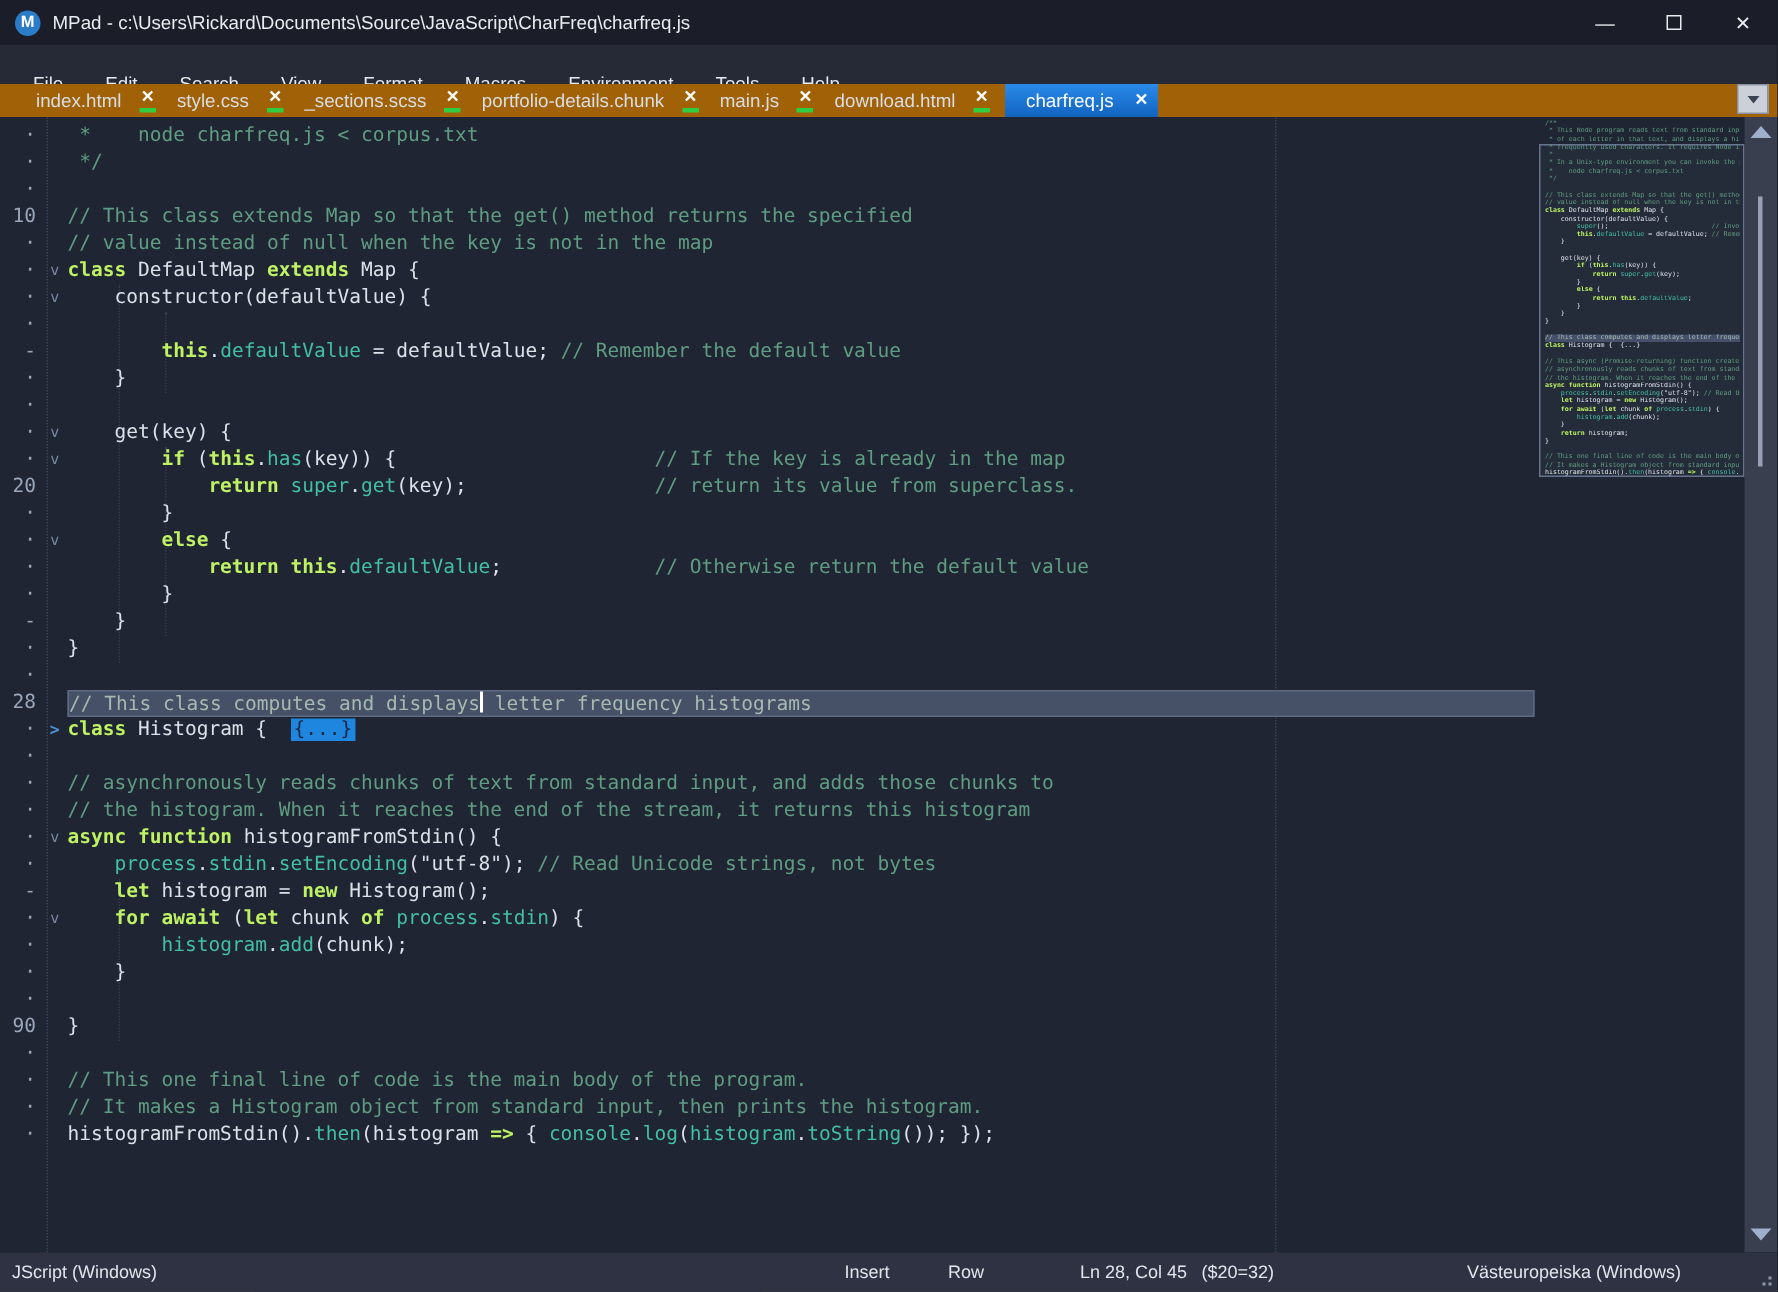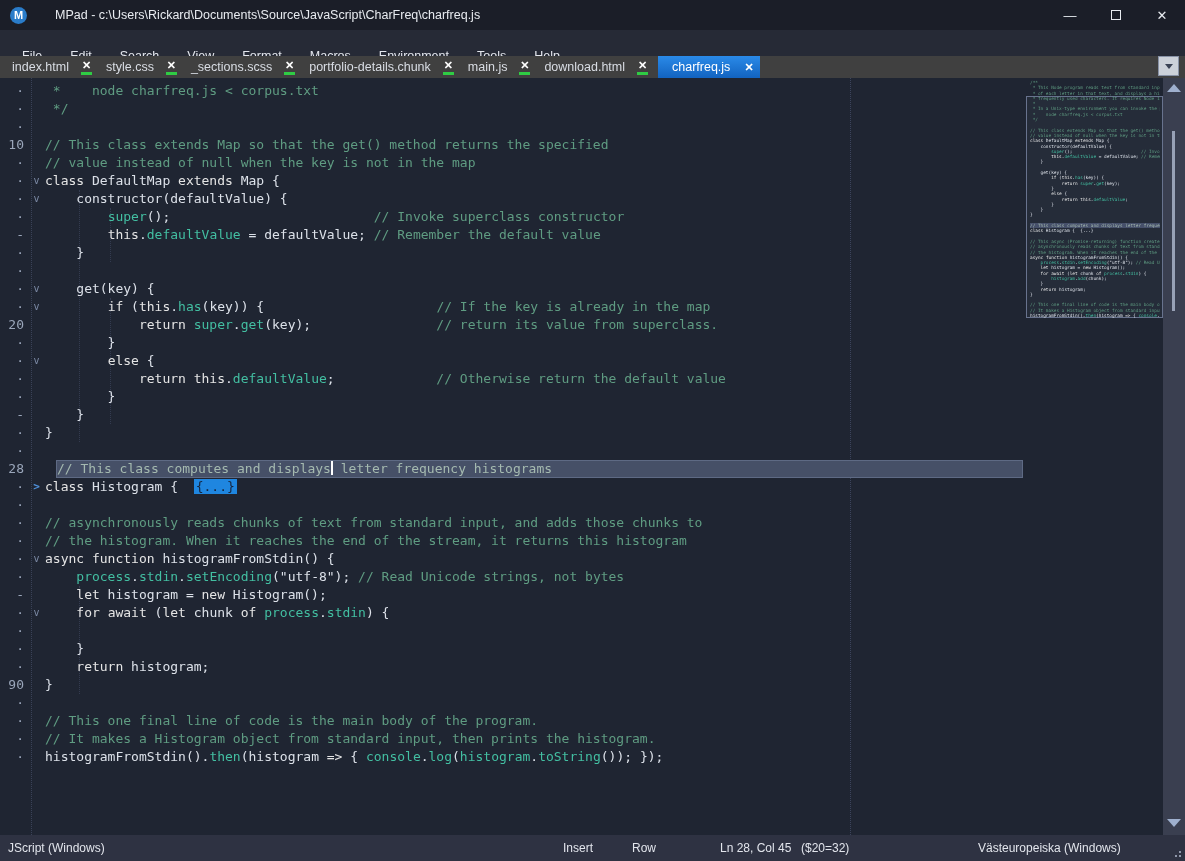--- a/index.html
+++ b/index.html
@@ -3,54 +3,54 @@
 <meta charset="utf-8">
 <style>
   * { margin:0; padding:0; box-sizing:border-box; }
   html,body { width:1185px; height:861px; background:#14161d; overflow:hidden; }
   body { font-family:"Liberation Sans", sans-serif; color:#dce1e9; }
   .window { position:relative; width:1185px; height:861px; background:#1f2532; border-bottom:1px solid #8a8f9a; }
 
   
   .titlebar { position:absolute; left:0; top:0; width:1185px; height:30px; background:#1b1e28; display:flex; align-items:center; }
   .app-icon { width:17px; height:17px; border-radius:50%; background:#2a7cc9; color:#fff; font-size:11px; font-weight:bold; display:flex; align-items:center; justify-content:center; margin:0 8px 0 10px; }
-  .title-text { font-size:12.5px; color:#e8ebf0;margin-left:20px; }
+  .title-text { font-size:12.5px; color:#e8ebf0; }
   .win-controls { margin-left:auto; display:flex; height:30px; }
   .win-btn { width:46px; height:30px; display:flex; align-items:center; justify-content:center; color:#e8ebf0; font-size:13px; }
   .win-btn .maxbox { width:10px; height:10px; border:1px solid #e8ebf0; display:block; }
 
   
   .menubar { position:absolute; left:0; top:30px; width:1185px; height:26px; background:#262a36; display:flex; align-items:center; padding-left:8px; }
   .menu-item { padding:14px 14px; font-size:12.5px; color:#e4e7ee; height:26px; line-height:26px; }
   .menu-item u { text-underline-offset:2px; }
 
   
-  .tabbar { position:absolute; left:0; top:56px; width:1185px; height:22px; background:#404040; display:flex; align-items:center; padding-left:8px; }
+  .tabbar { position:absolute; left:0; top:56px; width:1185px; height:22px; background:#a16207; display:flex; align-items:center; padding-left:20px; }
   .tab { display:flex; align-items:center; height:22px; font-size:12.5px; color:#d9dde4; }
   .tab .tab-label { padding:0 4px; }
   .close-wrap { display:flex; flex-direction:column; align-items:center; margin:0 10px 0 8px; cursor:default; }
   .close-x { color:#fff; font-size:11px; font-weight:bold; line-height:10px; }
   .saved-bar { width:11px; height:3px; background:#2fcc44; margin-top:2px; }
   .tab.active { background:linear-gradient(#2a8ae8,#1263c0); color:#fff; padding:0 6px 0 10px; }
   .tab.active .close-x { margin-left:10px; }
   .tab-dropdown { position:absolute; right:6px; top:0; width:21px; height:20px; background:#ccd1d9; border:1px solid #8892a6; display:flex; align-items:center; justify-content:center; }
   .tab-dropdown .tri { width:0; height:0; border-left:4px solid transparent; border-right:4px solid transparent; border-top:5px solid #3a4254; }
 
   
   .editor { position:absolute; left:0; top:78px; width:1185px; height:757px; background:#1f2532; overflow:hidden; }
   .code-scroll { position:absolute; left:0; top:4px; width:1160px; }
   .code-line { display:flex; height:18px; font-family:"DejaVu Sans Mono", monospace; font-size:13px; line-height:18px; }
   .gutter-cell { width:28px; text-align:right; padding-right:4px; color:#9aa6ba; flex:none; }
   .fold-cell { width:17px; text-align:center; color:#7b89a4; font-size:10px; flex:none; }
   .fold-cell.closed { color:#4f8fd8; font-weight:bold; font-size:11px; }
   .line-text { white-space:pre; flex:1; margin-right:137px; }
-  .code-line.current .line-text { background:#465067; border:1px solid #5e6a84; line-height:16px;margin-left:11px; }
+  .code-line.current .line-text { background:#465067; border:1px solid #5e6a84; line-height:16px; }
   .tok-c { color:#5f9c82; }
   .tok-cl { color:#a5bab0; }
-  .tok-k { color:#e5e5e5; }
+  .tok-k { color:#bef264;font-weight:bold; }
   .tok-m { color:#43bfa2; }
   .tok-p { color:#dce1e9; }
   .cursor { display:inline-block; width:2px; height:14px; background:#ffffff; vertical-align:-2px; }
   .chip { background:#1f86e0; color:#16243c; padding:0 2px; }
   .vline { position:absolute; width:0; border-left:1px dotted #3a4258; }
 
   
   .minimap { position:absolute; left:1030px; top:2px; width:130px; overflow:hidden; }
   .mini-line { height:5.3px; font-family:"DejaVu Sans Mono", monospace; font-size:4.4px; line-height:5.3px; white-space:pre; overflow:hidden; }
   .mini-line.current { background:#46506a; }
@@ -189,21 +189,20 @@
           <span class="line-text"><span class="tok-k">class</span><span class="tok-p"> DefaultMap </span><span class="tok-k">extends</span><span class="tok-p"> Map {</span></span>
         </div>
         <div class="code-line">
           <span class="gutter-cell">·</span>
           <span class="fold-cell">v</span>
           <span class="line-text"><span class="tok-p">    constructor(defaultValue) {</span></span>
         </div>
         <div class="code-line">
           <span class="gutter-cell">·</span>
           <span class="fold-cell"></span>
-          <span class="line-text"><span class="tok-p">        </span><span class="tok-m">super</span><span class="tok-p">();                          </span><span class="tok-c">// Invoke superclass constructor</span></span>
         </div>
         <div class="code-line">
           <span class="gutter-cell">-</span>
           <span class="fold-cell"></span>
           <span class="line-text"><span class="tok-p">        </span><span class="tok-k">this</span><span class="tok-p">.</span><span class="tok-m">defaultValue</span><span class="tok-p"> = defaultValue; </span><span class="tok-c">// Remember the default value</span></span>
         </div>
         <div class="code-line">
           <span class="gutter-cell">·</span>
           <span class="fold-cell"></span>
           <span class="line-text"><span class="tok-p">    }</span></span>
@@ -304,30 +303,30 @@
           <span class="line-text"><span class="tok-p">    </span><span class="tok-k">let</span><span class="tok-p"> histogram = </span><span class="tok-k">new</span><span class="tok-p"> Histogram();</span></span>
         </div>
         <div class="code-line">
           <span class="gutter-cell">·</span>
           <span class="fold-cell">v</span>
           <span class="line-text"><span class="tok-p">    </span><span class="tok-k">for</span><span class="tok-p"> </span><span class="tok-k">await</span><span class="tok-p"> (</span><span class="tok-k">let</span><span class="tok-p"> chunk </span><span class="tok-k">of</span><span class="tok-p"> </span><span class="tok-m">process</span><span class="tok-p">.</span><span class="tok-m">stdin</span><span class="tok-p">) {</span></span>
         </div>
         <div class="code-line">
           <span class="gutter-cell">·</span>
           <span class="fold-cell"></span>
+          <span class="line-text"><span class="tok-p">        </span><span class="tok-m">histogram</span><span class="tok-p">.</span><span class="tok-m">add</span><span class="tok-p">(chunk);</span></span>
         </div>
         <div class="code-line">
           <span class="gutter-cell">·</span>
           <span class="fold-cell"></span>
           <span class="line-text"><span class="tok-p">    }</span></span>
         </div>
         <div class="code-line">
           <span class="gutter-cell">·</span>
           <span class="fold-cell"></span>
-          <span class="line-text"><span class="tok-p">    </span><span class="tok-k">return</span><span class="tok-p"> histogram;</span></span>
         </div>
         <div class="code-line">
           <span class="gutter-cell">90</span>
           <span class="fold-cell"></span>
           <span class="line-text"><span class="tok-p">}</span></span>
         </div>
         <div class="code-line">
           <span class="gutter-cell">·</span>
           <span class="fold-cell"></span>
           <span class="line-text"></span>

